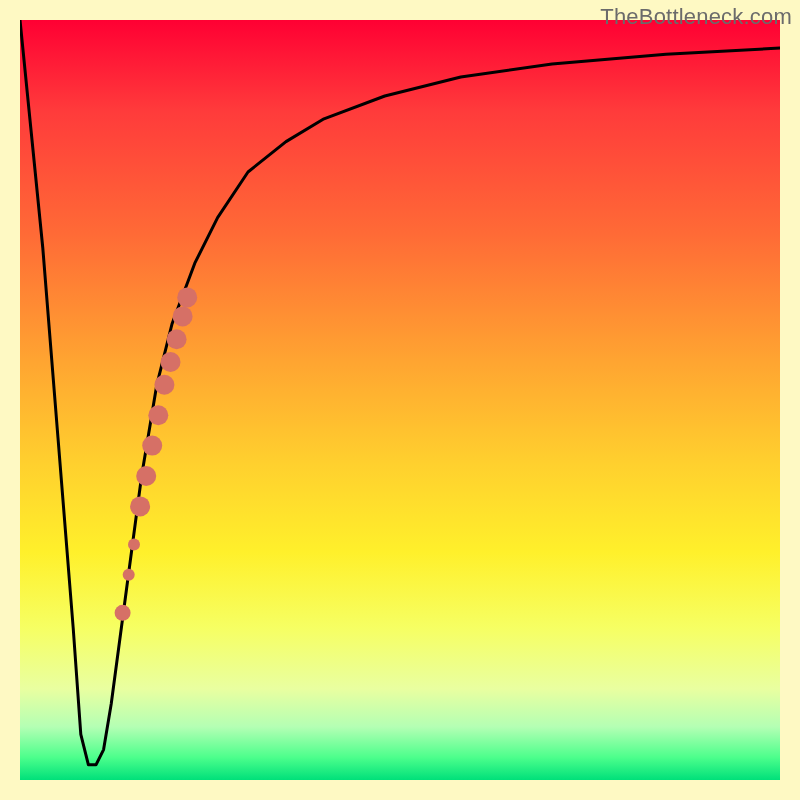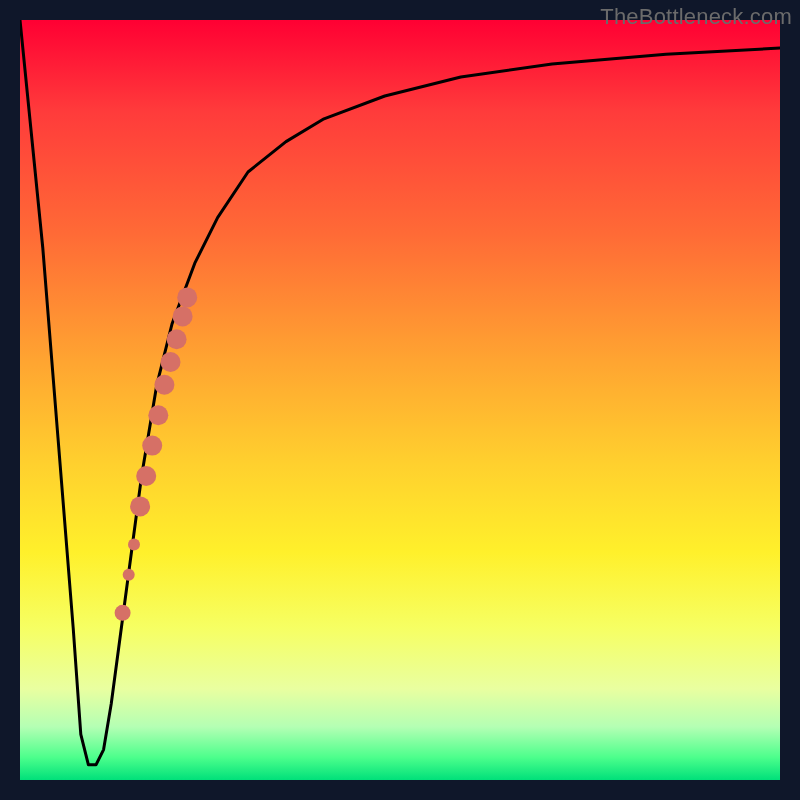--- a/index.html
+++ b/index.html
@@ -6,21 +6,21 @@
     margin: 0;
     padding: 0;
     width: 800px;
     height: 800px;
     overflow: hidden;
     font-family: Arial, Helvetica, sans-serif;
   }
   .outer {
     width: 800px;
     height: 800px;
-    background: #0f172a;
+    background: #fef9c3;
     position: relative;
   }
   .plot {
     position: absolute;
     left: 20px;
     top: 20px;
     width: 760px;
     height: 760px;
     background: linear-gradient(to bottom,
       #ff0033 0%,

